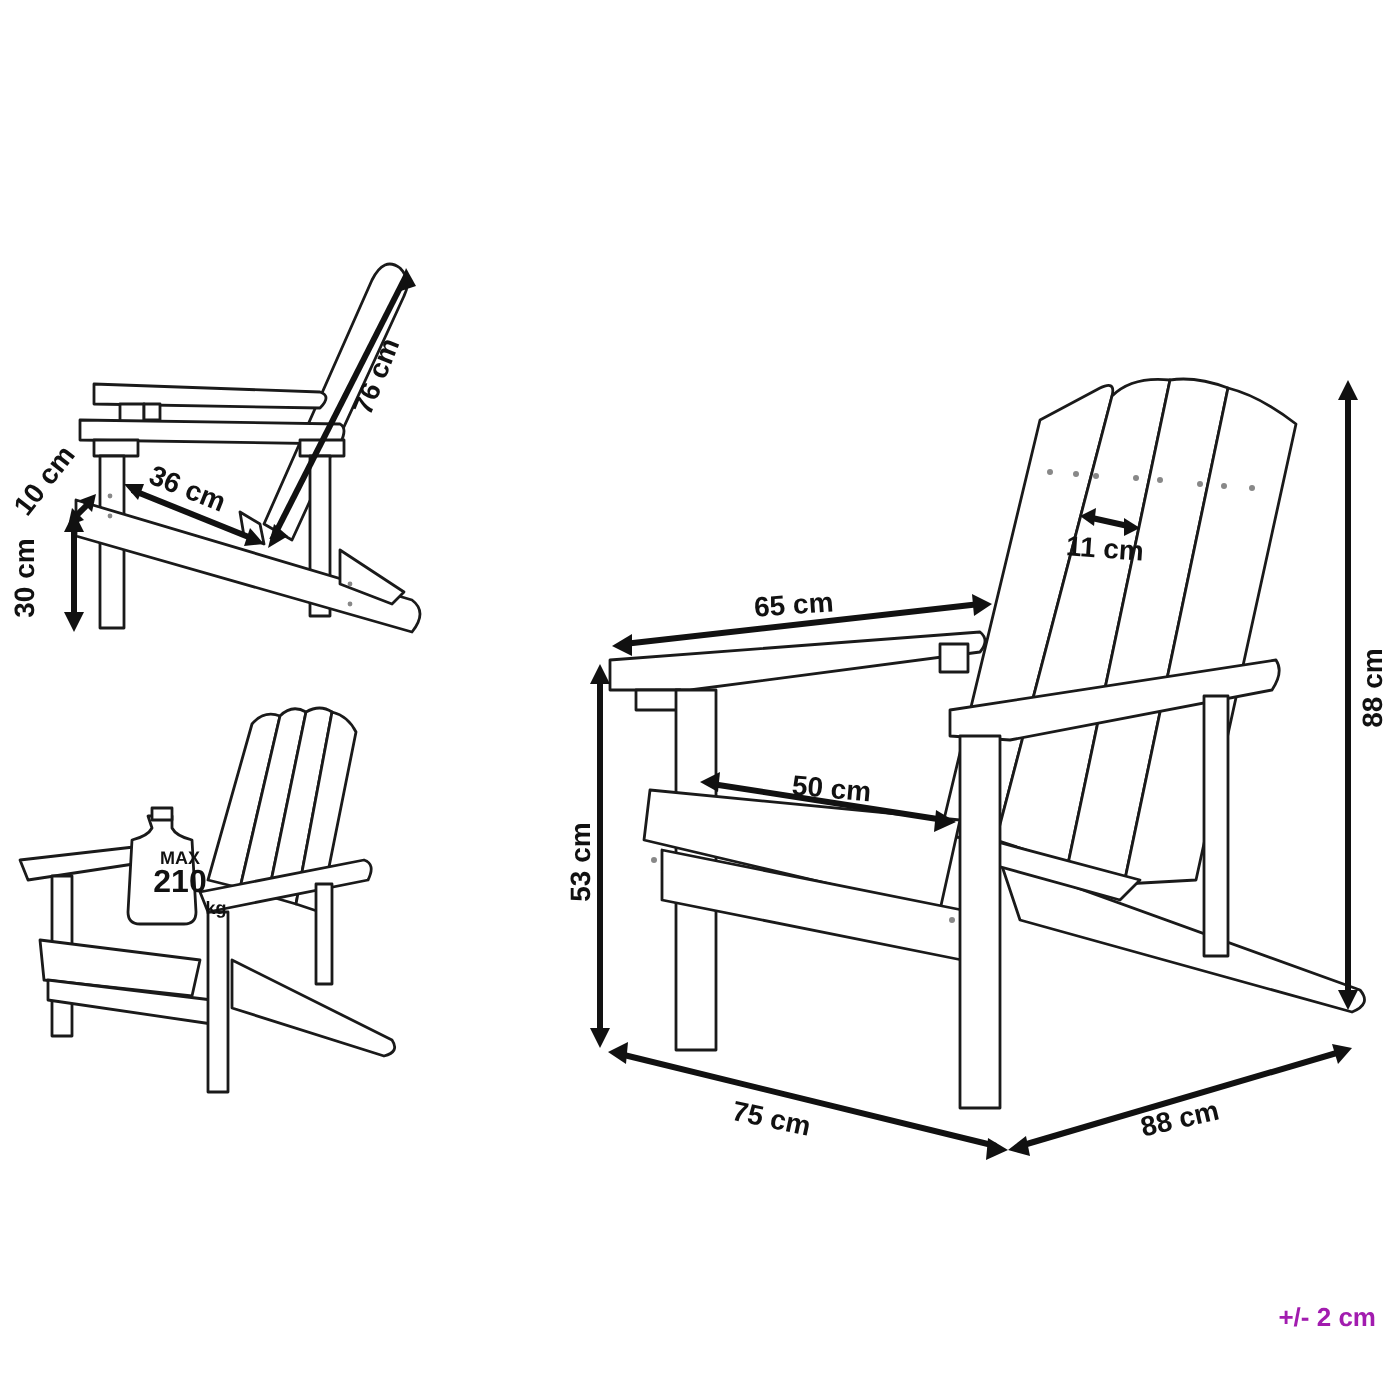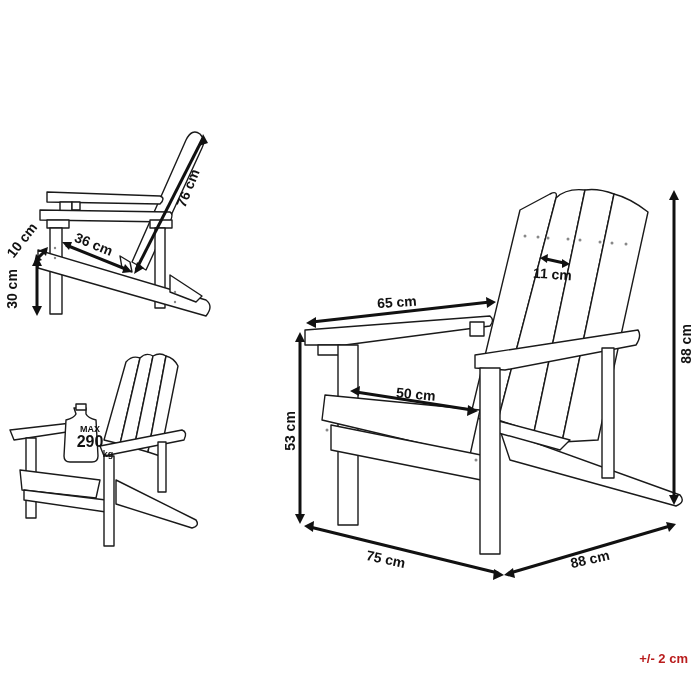--- a/index.html
+++ b/index.html
@@ -22,21 +22,21 @@
       color: #111;
       white-space: nowrap;
       transform-origin: center center;
     }
     .tol {
       position: absolute;
       right: 12px;
       top: 651px;
       font-size: 13px;
       font-weight: bold;
-      color: #b91c1c;
+      color: #a21caf;
     }
     .weight-text {
       position: absolute;
       text-align: center;
       color: #111;
       font-weight: bold;
       line-height: 1;
     }
   </style>
 </head>
@@ -173,21 +173,21 @@
     <path d="M676,524 L666,522 L669,532 Z" fill="#111"></path>
   </svg>
 
   <div class="dim" style="left:168px; top:180px; transform: rotate(-68deg);">76 cm</div>
   <div class="dim" style="left:74px; top:236px; transform: rotate(22deg);">36 cm</div>
   <div class="dim" style="left:2px; top:232px; transform: rotate(-52deg);">10 cm</div>
   <div class="dim" style="left:-8px; top:281px; transform: rotate(-90deg);">30 cm</div>
 
   <div class="weight-text" style="left:64px; top:425px; width:52px;">
     <div style="font-size:9px;">MAX</div>
-    <div style="font-size:16px;">290</div>
+    <div style="font-size:16px;">210</div>
     <div style="font-size:9px;margin-left:36px;">kg</div>
   </div>
 
   <div class="dim" style="left:377px; top:294px; transform: rotate(-4deg);">65 cm</div>
   <div class="dim" style="left:533px; top:266px; transform: rotate(4deg);">11 cm</div>
   <div class="dim" style="left:396px; top:386px; transform: rotate(5deg);">50 cm</div>
   <div class="dim" style="left:270px; top:423px; transform: rotate(-90deg);">53 cm</div>
   <div class="dim" style="left:666px; top:336px; transform: rotate(-90deg);">88 cm</div>
   <div class="dim" style="left:366px; top:551px; transform: rotate(12deg);">75 cm</div>
   <div class="dim" style="left:570px; top:551px; transform: rotate(-13deg);">88 cm</div>

